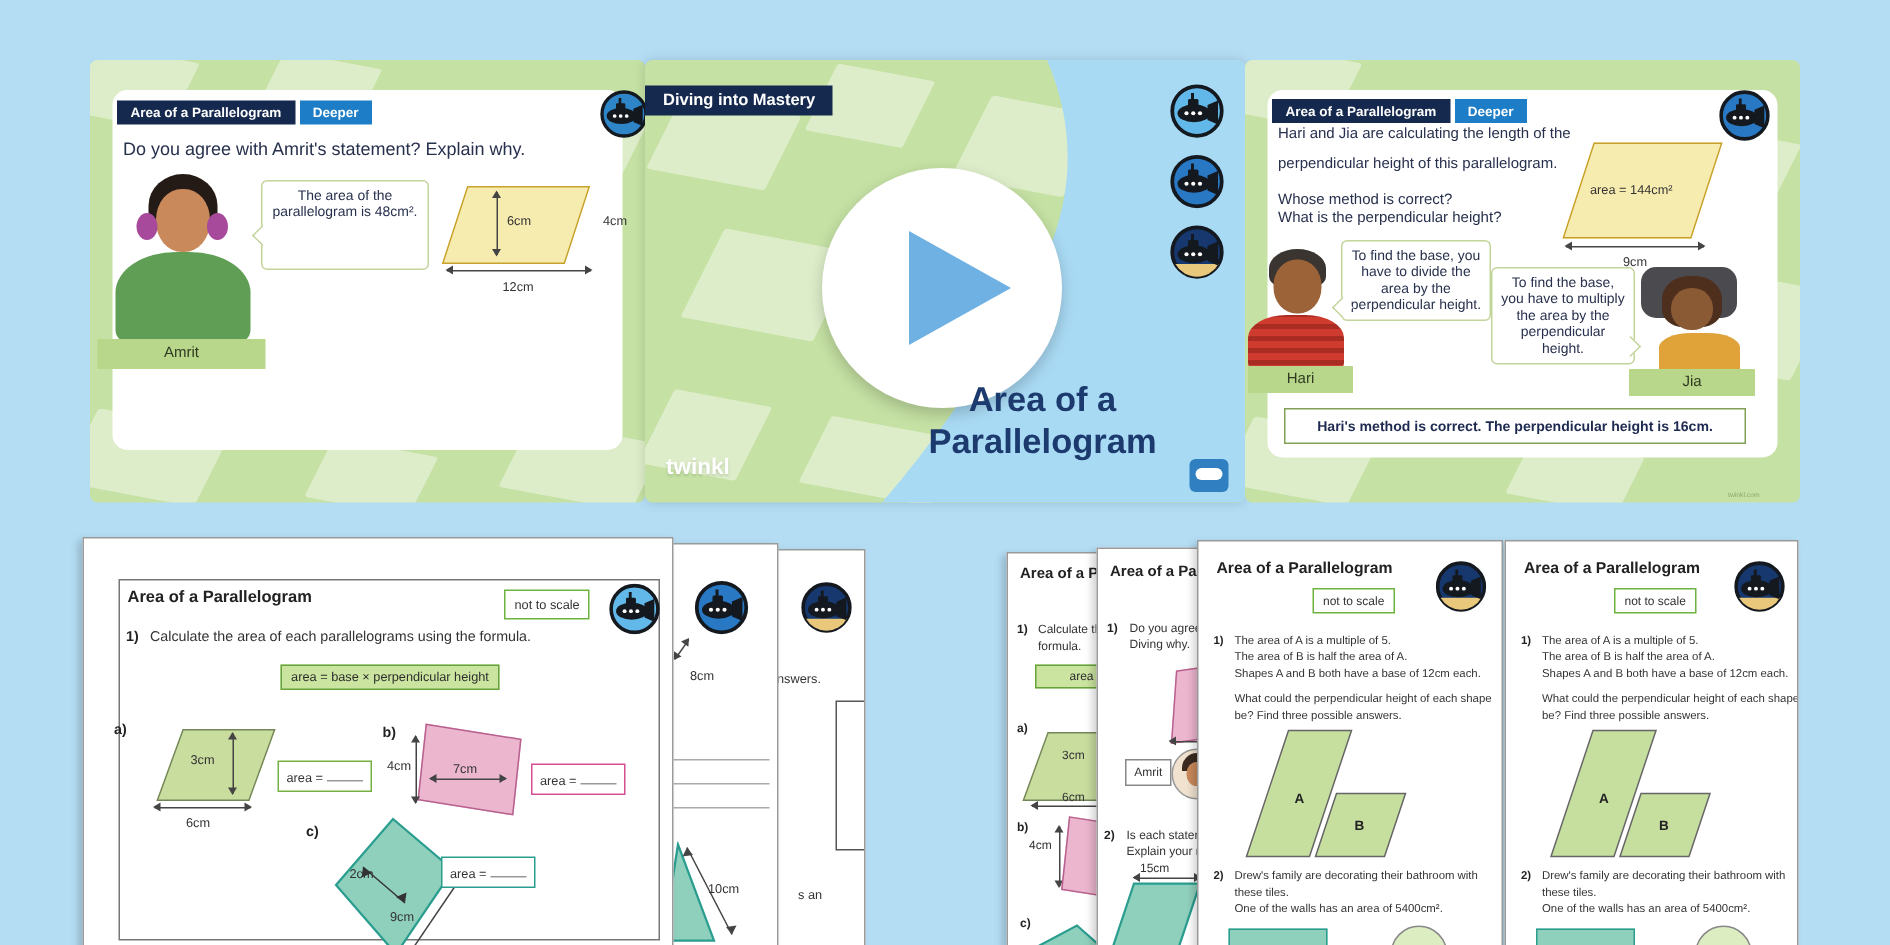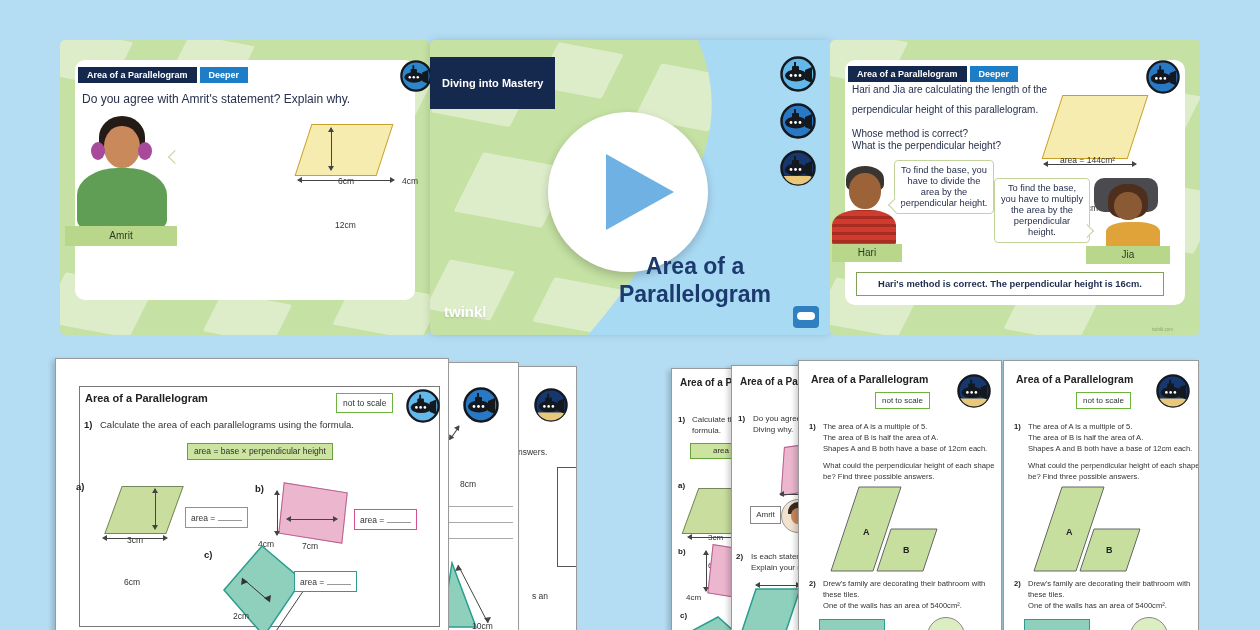--- a/index.html
+++ b/index.html
@@ -20,21 +20,21 @@
   .answer-box{position:absolute;background:#fff;border:1.3px solid #7fa055;color:#1e2a50;font-weight:bold;text-align:center;font-size:9.4px;line-height:12px;padding:5px 8px;white-space:normal;}
   .nametag{position:absolute;background:#b9d78a;color:#2e3b22;font-size:10px;text-align:center;}
   .para-y{position:absolute;background:#f7ecb0;border:1.5px solid #c8a12c;transform:skewX(-18deg);}
   
   .dimh{position:absolute;height:1px;background:#444;}
   .dimh::before{content:"";position:absolute;left:-1px;top:-3px;width:0;height:0;border-top:3px solid transparent;border-bottom:3px solid transparent;border-right:5px solid #444;}
   .dimh::after{content:"";position:absolute;right:-1px;top:-3px;width:0;height:0;border-top:3px solid transparent;border-bottom:3px solid transparent;border-left:5px solid #444;}
   .dimv{position:absolute;width:1px;background:#444;}
   .dimv::before{content:"";position:absolute;top:-1px;left:-3px;width:0;height:0;border-left:3px solid transparent;border-right:3px solid transparent;border-bottom:5px solid #444;}
   .dimv::after{content:"";position:absolute;bottom:-1px;left:-3px;width:0;height:0;border-left:3px solid transparent;border-right:3px solid transparent;border-top:5px solid #444;}
-  .dlabel{position:absolute;font-size:8.5px;color:#333;white-space:nowrap;margin-top:34px;}
+  .dlabel{position:absolute;font-size:8.5px;color:#333;white-space:nowrap;}
   
   .page{position:absolute;background:#fff;border:1px solid #9a9a9a;overflow:hidden;box-shadow:-3px 2px 5px rgba(0,0,0,0.18);}
   .frame{position:absolute;border:1px solid #777;}
   .ws-title{position:absolute;font-size:11px;font-weight:bold;color:#222;white-space:nowrap;}
   .nts{position:absolute;border:1.5px solid #6cb33f;background:#fff;font-size:8.5px;color:#333;padding:4px 6px;white-space:nowrap;}
   .formula{position:absolute;background:#cbe5a0;border:1px solid #67a33b;font-size:8.5px;color:#2d2d2d;text-align:center;}
   .qnum{position:absolute;font-size:9.5px;font-weight:bold;color:#222;}
   .qtxt{position:absolute;font-size:9.5px;color:#333;white-space:nowrap;}
   .small-q{font-size:7.6px;line-height:9px;}
   .areabox{position:absolute;background:#fff;font-size:8.5px;color:#333;padding:4px 5px;white-space:nowrap;}
@@ -81,20 +81,21 @@
 
     <div class="abs" style="left:233px;top:84px;width:104px;height:52px;">
       <div class="para-y" style="left:10px;top:0;width:80px;height:50px;"></div>
       <div class="dimv" style="left:38px;top:4px;height:42px;"></div>
       <div class="dlabel" style="left:45px;top:18px;">6cm</div>
     </div>
     <div class="dlabel" style="left:342px;top:102px;">4cm</div>
     <div class="dimh" style="left:238px;top:140px;width:96px;"></div>
     <div class="dlabel" style="left:275px;top:146px;">12cm</div>
 
+    <div class="bubble" style="left:114px;top:80px;width:100px;height:50px;">The area of the parallelogram is 48cm².</div>
     <div class="tail-l" style="left:110px;top:112px;"></div>
 
     <div class="abs" style="left:15px;top:76px;width:94px;height:112px;">
       <div class="char-part" style="left:24px;top:0;width:46px;height:42px;background:#241a16;border-radius:50% 50% 40% 40%;"></div>
       <div class="char-part" style="left:29px;top:10px;width:36px;height:42px;background:#c9895b;border-radius:48%;"></div>
       <div class="char-part" style="left:16px;top:26px;width:14px;height:18px;background:#a84a9b;border-radius:50%;"></div>
       <div class="char-part" style="left:63px;top:26px;width:14px;height:18px;background:#a84a9b;border-radius:50%;"></div>
       <div class="char-part" style="left:2px;top:52px;width:90px;height:60px;background:#5f9e54;border-radius:45% 45% 8px 8px;"></div>
     </div>
     <div class="nametag" style="left:5px;top:186px;width:112px;height:20px;line-height:20px;">Amrit</div>
@@ -107,21 +108,21 @@
     <div class="deco" style="left:215px;top:30px;width:80px;height:55px;"></div>
     <div class="deco" style="left:35px;top:120px;width:95px;height:60px;"></div>
     <div class="deco" style="left:5px;top:225px;width:70px;height:50px;"></div>
     <div class="deco" style="left:110px;top:245px;width:95px;height:45px;"></div>
     <div class="deco" style="left:225px;top:130px;width:60px;height:45px;"></div>
 
     <svg width="400" height="295" viewBox="0 0 400 295" style="position:absolute;left:0;top:0;">
       <path d="M400 0 L268 0 Q302 80 252 160 Q212 232 158 295 L400 295 Z" fill="#a9daf4"></path>
     </svg>
 
-    <div class="navy-tab" style="position:absolute;left:0;top:17px;font-size:11px;padding:20px 12px;">Diving into Mastery</div>
+    <div class="navy-tab" style="position:absolute;left:0;top:17px;font-size:11px;padding:4px 12px;">Diving into Mastery</div>
 
     <div class="sub-icon" style="left:350px;top:16px;width:36px;height:36px;">
       <svg width="36" height="36" viewBox="0 0 36 36">
         <circle cx="18" cy="18" r="16.5" fill="#62b9e9" stroke="#14181f" stroke-width="2.5"></circle>
         <rect x="12" y="10" width="7" height="7" rx="1" fill="#14181f"></rect>
           <rect x="14" y="6" width="2" height="5" fill="#14181f"></rect>
         <ellipse cx="16" cy="19.5" rx="11" ry="6" fill="#14181f"></ellipse>
         <path d="M25 14 l7 -3 v16 l-7 -3 z" fill="#14181f"></path>
         <circle cx="11" cy="19.5" r="1.4" fill="#fff"></circle>
           <circle cx="15.5" cy="19.5" r="1.4" fill="#fff"></circle>

